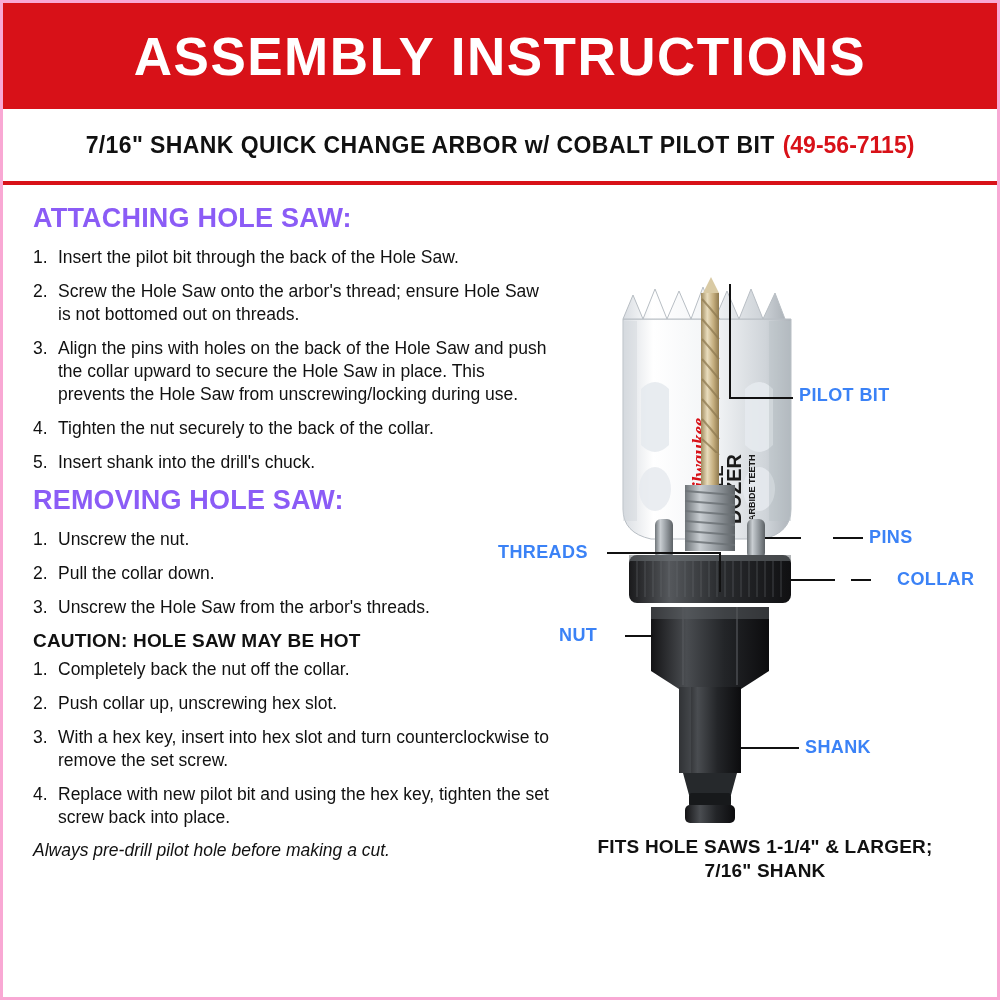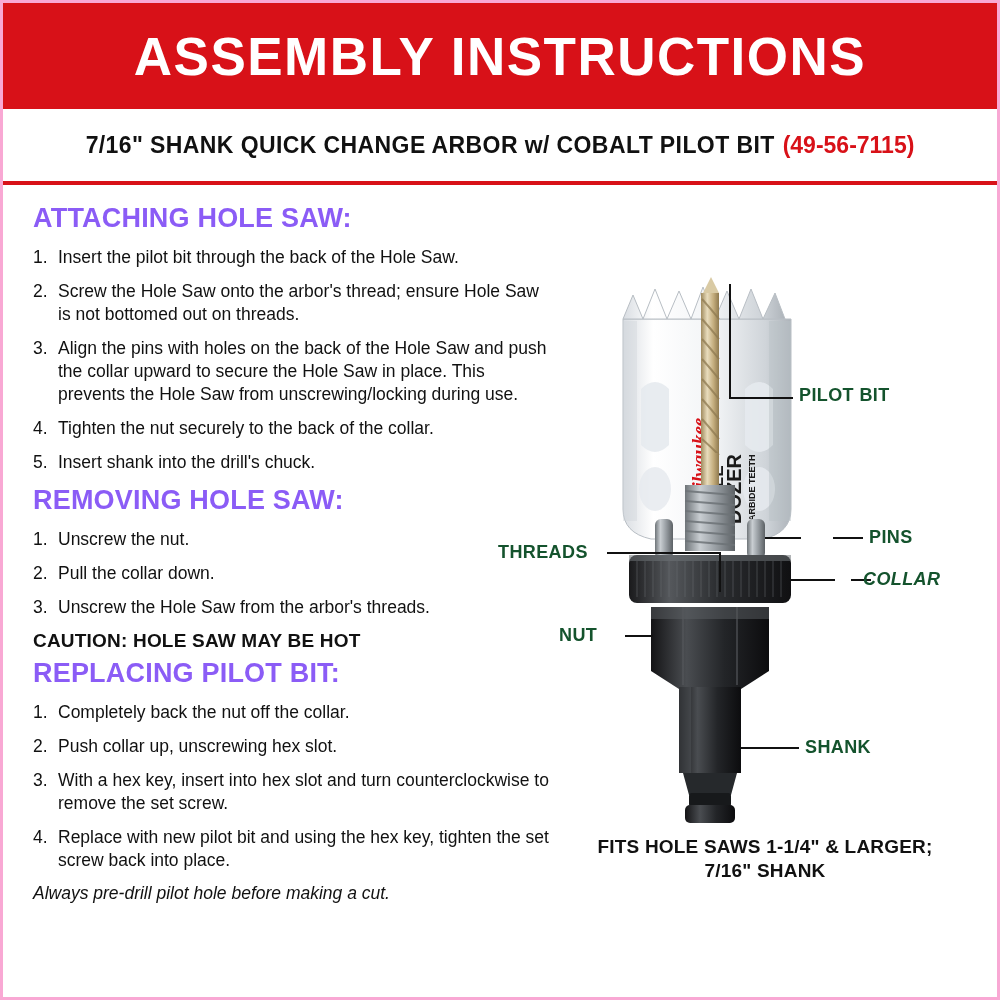--- a/index.html
+++ b/index.html
@@ -130,21 +130,21 @@
     font-size: 19px;
     font-weight: bold;
     color: #111111;
     line-height: 24px;
     letter-spacing: 0.2px;
   }
   .callout {
     position: absolute;
     font-size: 18px;
     font-weight: bold;
-    color: #14532d;
+    color: #3b82f6;
     letter-spacing: 0.4px;
     white-space: nowrap;
   }
   .lead {
     position: absolute;
     background: #111111;
   }
   .lead-h { height: 2px; }
   .lead-v { width: 2px; }
 
@@ -179,21 +179,20 @@
 
       <h2 class="sec sec-gap">REMOVING HOLE SAW:</h2>
       <ol class="steps">
         <li><span class="num">1.</span><span>Unscrew the nut.</span></li>
         <li><span class="num">2.</span><span>Pull the collar down.</span></li>
         <li><span class="num">3.</span><span>Unscrew the Hole Saw from the arbor's threads.</span></li>
       </ol>
 
       <div class="caution">CAUTION:  HOLE SAW MAY BE HOT</div>
 
-      <h2 class="sec sec-gap">REPLACING PILOT BIT:</h2>
       <ol class="steps">
         <li><span class="num">1.</span><span>Completely back the nut off the collar.</span></li>
         <li><span class="num">2.</span><span>Push collar up, unscrewing hex slot.</span></li>
         <li><span class="num">3.</span><span>With a hex key, insert into hex slot and turn counterclockwise to remove the set screw.</span></li>
         <li><span class="num">4.</span><span>Replace with new pilot bit and using the hex key, tighten the set screw back into place.</span></li>
       </ol>
 
       <div class="footnote">Always pre-drill pilot hole before making a cut.</div>
     </div>
 
@@ -333,21 +332,21 @@
       <div class="lead lead-v" style="left:186px; top:363px; height:40px;"></div>
       <div class="callout" style="left:-35px; top:353px;">THREADS</div>
 
       <div class="lead lead-h" style="left:232px; top:348px; width:36px;"></div>
       <div class="lead lead-v" style="left:268px; top:348px; height:0px;"></div>
       <div class="callout" style="left:336px; top:338px;">PINS</div>
       <div class="lead lead-h" style="left:300px; top:348px; width:30px;"></div>
 
       <div class="lead lead-h" style="left:258px; top:390px; width:44px;"></div>
       <div class="lead lead-h" style="left:318px; top:390px; width:20px;"></div>
-      <div class="callout" style="left:330px; top:380px;font-style:italic;">COLLAR</div>
+      <div class="callout" style="left:364px; top:380px;">COLLAR</div>
 
       <div class="lead lead-h" style="left:92px; top:446px; width:28px;"></div>
       <div class="callout" style="left:26px; top:436px;">NUT</div>
 
       <div class="lead lead-h" style="left:208px; top:558px; width:58px;"></div>
       <div class="callout" style="left:272px; top:548px;">SHANK</div>
 
       <div class="fits-caption">
         <div>FITS HOLE SAWS 1-1/4" &amp; LARGER;</div>
         <div>7/16" SHANK</div>

